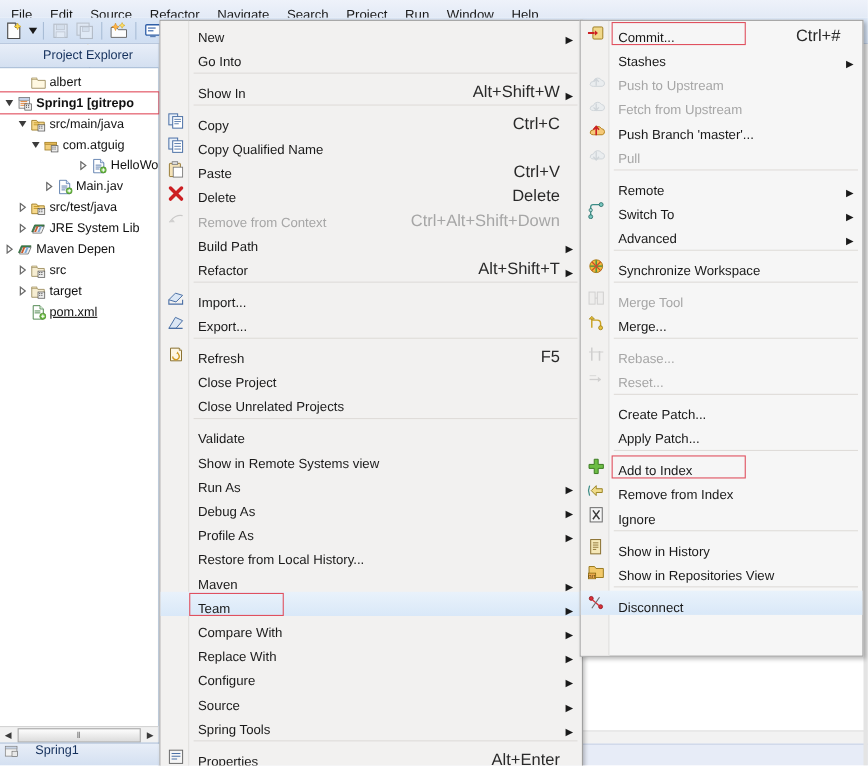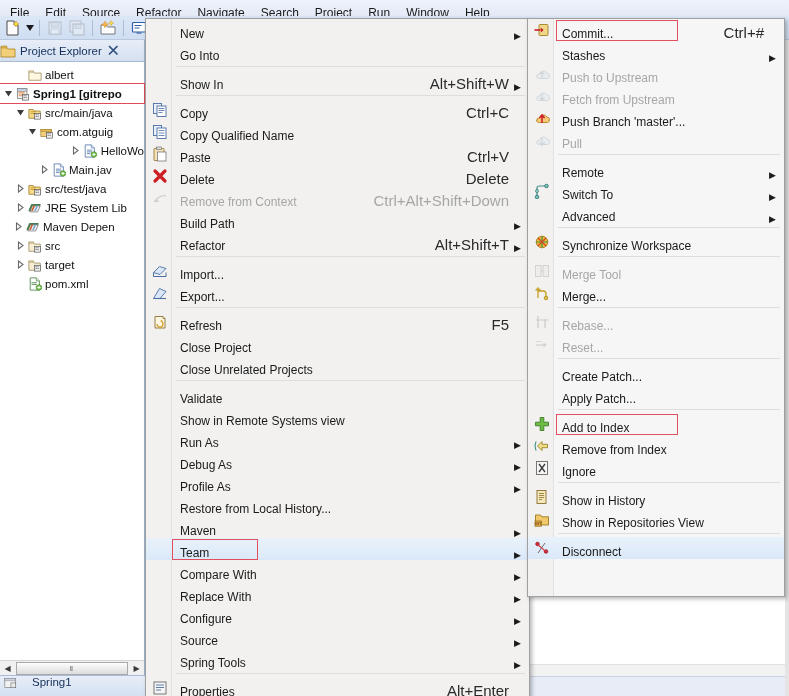--- a/index.html
+++ b/index.html
@@ -39,22 +39,23 @@
   .tcaret { width: 9px; height: 20px; display:flex; align-items:center; justify-content:center; }
 
   
   .explorer {
     position: absolute; left: 0; top: 40px; width: 145px; height: 656px;
     background: #ffffff; border-right: 1px solid #9ab0cb;
   }
   .exp-tabrow {
     height: 22px; background: linear-gradient(to bottom,#e8eef8 0%, #d4e0f1 100%);
     border-bottom: 1px solid #a7bcd6;
-    display: flex; align-items: center; padding-left: 0; gap: 4px;
+    display: flex; align-items: center; padding-left: 16px; gap: 4px;
     position: relative;
+    flex-direction: column;
   }
   .exp-tabrow .tabtitle { font-size: 11.5px; color: #14305c; white-space: nowrap; }
   .exp-tree { padding-top: 3px; font-size: 11.5px; color: #101010; }
   .trow {
     display: flex; align-items: center; height: 19px; padding-left: 2px;
     white-space: nowrap; position: relative;
   }
   .trow .arrow { width: 12px; display: flex; justify-content: center; font-size: 8px; color: #4c4c4c; }
   .trow .ic { width: 17px; display: flex; justify-content: center; align-items: center; }
   .trow .lbl { padding-left: 2px; font-size: 11.5px; }
@@ -337,21 +338,21 @@
           <span class="ic">
             <svg class="ico-svg" viewBox="0 0 16 16" style="width:14px;height:14px">
               <path d="M1 11l3-7h10l-3 7z" fill="#3e8b4e" stroke="#255c31" stroke-width="0.8"></path>
               <path d="M2 12.5l3-7h9l-3 7z" fill="#f0f0f0" stroke="#5a5a5a" stroke-width="0.7"></path>
               <path d="M3.5 11.3l2.6-6h2l-2.6 6z" fill="#c85a2a"></path>
               <path d="M7 11.3l2.6-6h2l-2.6 6z" fill="#7aa8d8"></path>
             </svg>
           </span>
           <span class="lbl">JRE System Lib</span>
         </div>
-        <div class="trow" style="padding-left: 12px;">
+        <div class="trow" style="padding-left: 2px;">
           <span class="arrow">
             <svg width="9" height="9" viewBox="0 0 9 9">
               <path d="M2.5 1v7L7 4.5z" fill="none" stroke="#6a6a6a" stroke-width="1.1"></path>
             </svg>
           </span>
           <span class="ic">
             <svg class="ico-svg" viewBox="0 0 16 16" style="width:14px;height:14px">
               <path d="M1 11l3-7h10l-3 7z" fill="#3e8b4e" stroke="#255c31" stroke-width="0.8"></path>
               <path d="M2 12.5l3-7h9l-3 7z" fill="#f0f0f0" stroke="#5a5a5a" stroke-width="0.7"></path>
               <path d="M3.5 11.3l2.6-6h2l-2.6 6z" fill="#c85a2a"></path>
@@ -385,21 +386,21 @@
           <span class="ic">
             <svg class="ico-svg" viewBox="0 0 16 16" style="width:14px;height:14px">
               <path d="M1 4h5l1.3 1.8H14V14H1z" fill="#f6edd2" stroke="#9a8a5a" stroke-width="0.9"></path>
               <path d="M1 3.2h5.4v1.6H1z" fill="#e9dcb0" stroke="#9a8a5a" stroke-width="0.6"></path>
               <rect x="7.5" y="8.5" width="7" height="6.5" fill="#ededed" stroke="#4a4a4a" stroke-width="0.7"></rect>
               <path d="M8.8 10h1M11 10h1M8.8 12h1M11 12h1" stroke="#333" stroke-width="1"></path>
             </svg>
           </span>
           <span class="lbl">target</span>
         </div>
-        <div class="trow" style="padding-left: 14px;">
+        <div class="trow" style="padding-left: 14px; text-decoration: underline;">
           <span class="arrow"></span>
           <span class="ic">
             <svg class="ico-svg" viewBox="0 0 16 16" style="width:14px;height:14px">
               <path d="M2.5 1h7l3.5 3.5V15h-10.5z" fill="#ffffff" stroke="#3b7a3b" stroke-width="0.9"></path>
               <path d="M9.5 1v3.5H13" fill="#e0f0e0" stroke="#3b7a3b" stroke-width="0.7"></path>
               <path d="M4 6.5h6M4 8.5h6" stroke="#3b7a3b" stroke-width="0.9"></path>
               <circle cx="12.5" cy="12" r="3.2" fill="#6dbd45" stroke="#3d7a22" stroke-width="0.6"></circle>
               <path d="M12.5 10.2v3.6M10.7 12h3.6" stroke="#fff" stroke-width="1.1"></path>
             </svg>
           </span>

